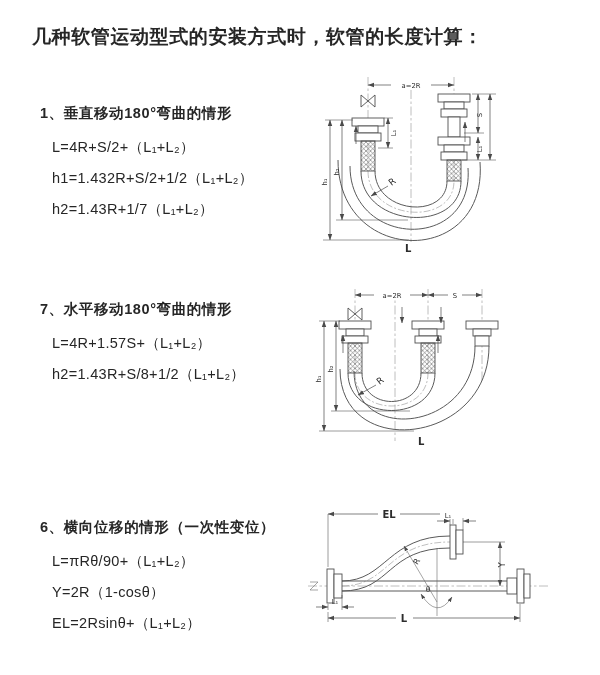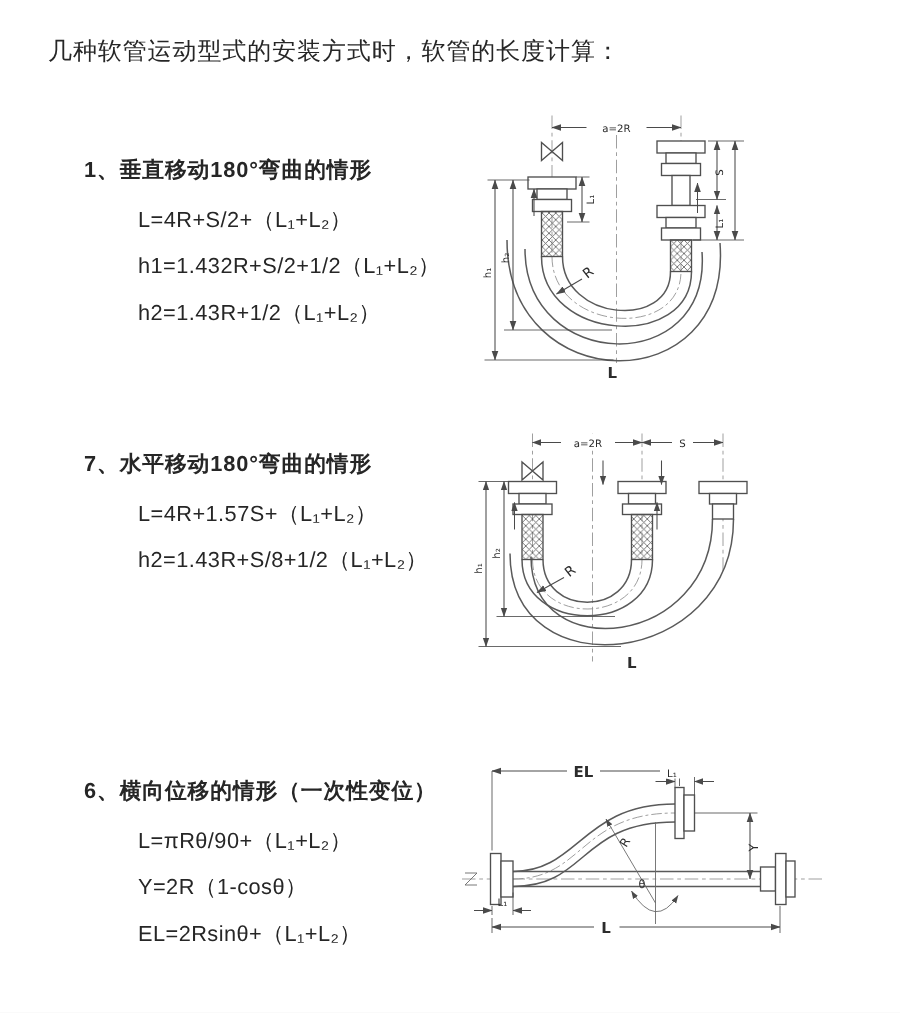--- a/index.html
+++ b/index.html
@@ -1,22 +1,22 @@
 <!DOCTYPE html>
 <html><head>
 <meta charset="utf-8">
 <style>
   *{margin:0;padding:0;box-sizing:border-box}
   html,body{background:#f5f5f5}
   body{font-family:"Liberation Sans","DejaVu Sans",sans-serif}
   .page{position:relative;width:600px;height:675px;background:#ffffff;color:#262626;overflow:hidden;margin:0 auto}
-  .title{position:absolute;left:32px;top:24px;font-size:16px;font-weight:400;letter-spacing:.6px}
-  .sec{position:absolute;left:56px;width:275px}
+  .title{position:absolute;left:32px;top:24px;font-size:19px;font-weight:700;letter-spacing:.6px}
+  .sec{position:absolute;left:40px;width:275px}
   .sec-heading{font-size:14.5px;font-weight:700;letter-spacing:.6px;margin-bottom:9px;white-space:nowrap}
-  .formula{font-size:14.5px;margin-left:36px;line-height:31px;letter-spacing:.3px;white-space:nowrap}
+  .formula{font-size:14.5px;margin-left:12px;line-height:31px;letter-spacing:.3px;white-space:nowrap}
   .diagram{position:absolute}
   svg{display:block}
   svg text{font-family:"DejaVu Sans","Liberation Sans",sans-serif;fill:#2c2c2c}
   .part{fill:#ffffff;stroke:#4f4f4f;stroke-width:.9}
   .braid{stroke:#4f4f4f;stroke-width:.9}
   .hose{fill:none;stroke:#5a5a5a;stroke-width:1}
   .hosecl{fill:none;stroke:#8a8a8a;stroke-width:.55;stroke-dasharray:7 2 2 2}
   .cl{fill:none;stroke:#8a8a8a;stroke-width:.55;stroke-dasharray:9 2.5 2.5 2.5}
   .dim{fill:none;stroke:#4a4a4a;stroke-width:.7}
   .ext{fill:none;stroke:#4a4a4a;stroke-width:.55}
@@ -28,21 +28,21 @@
 <body>
 
 <div class="page">
 
   <div class="title">几种软管运动型式的安装方式时，软管的长度计算：</div>
 
   <div class="sec" style="top:104px">
     <div class="sec-heading">1、垂直移动180°弯曲的情形</div>
     <div class="formula">L=4R+S/2+（L₁+L₂）</div>
     <div class="formula">h1=1.432R+S/2+1/2（L₁+L₂）</div>
-    <div class="formula">h2=1.43R+1/2（L₁+L₂）</div>
+    <div class="formula">h2=1.43R+1/7（L₁+L₂）</div>
   </div>
 
   <div class="sec" style="top:300px">
     <div class="sec-heading">7、水平移动180°弯曲的情形</div>
     <div class="formula">L=4R+1.57S+（L₁+L₂）</div>
     <div class="formula">h2=1.43R+S/8+1/2（L₁+L₂）</div>
   </div>
 
   <div class="sec" style="top:518px">
     <div class="sec-heading">6、横向位移的情形（一次性变位）</div>

